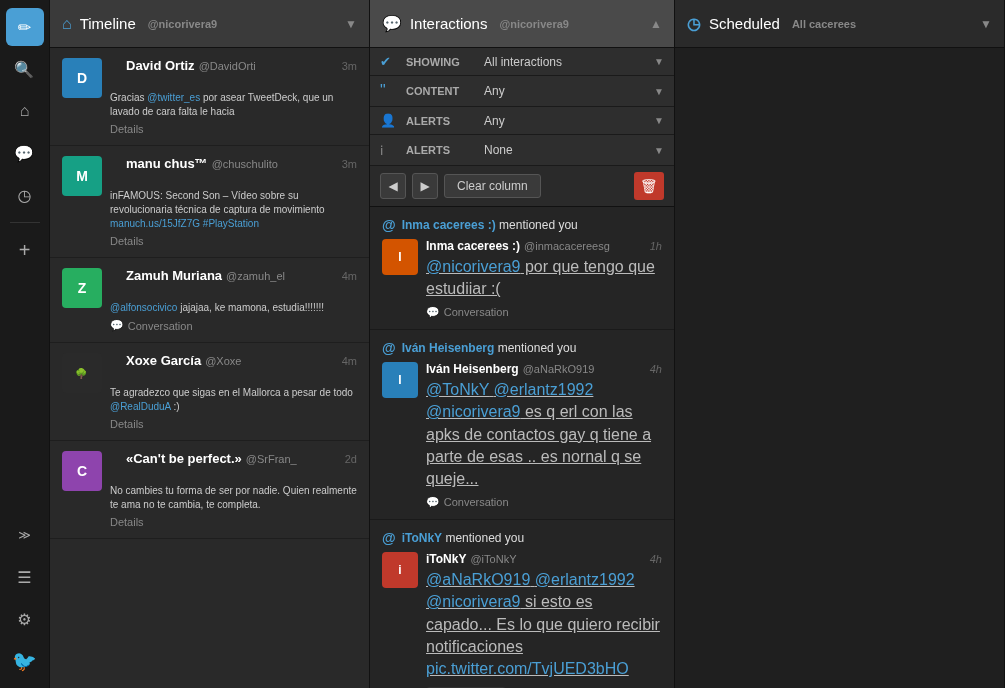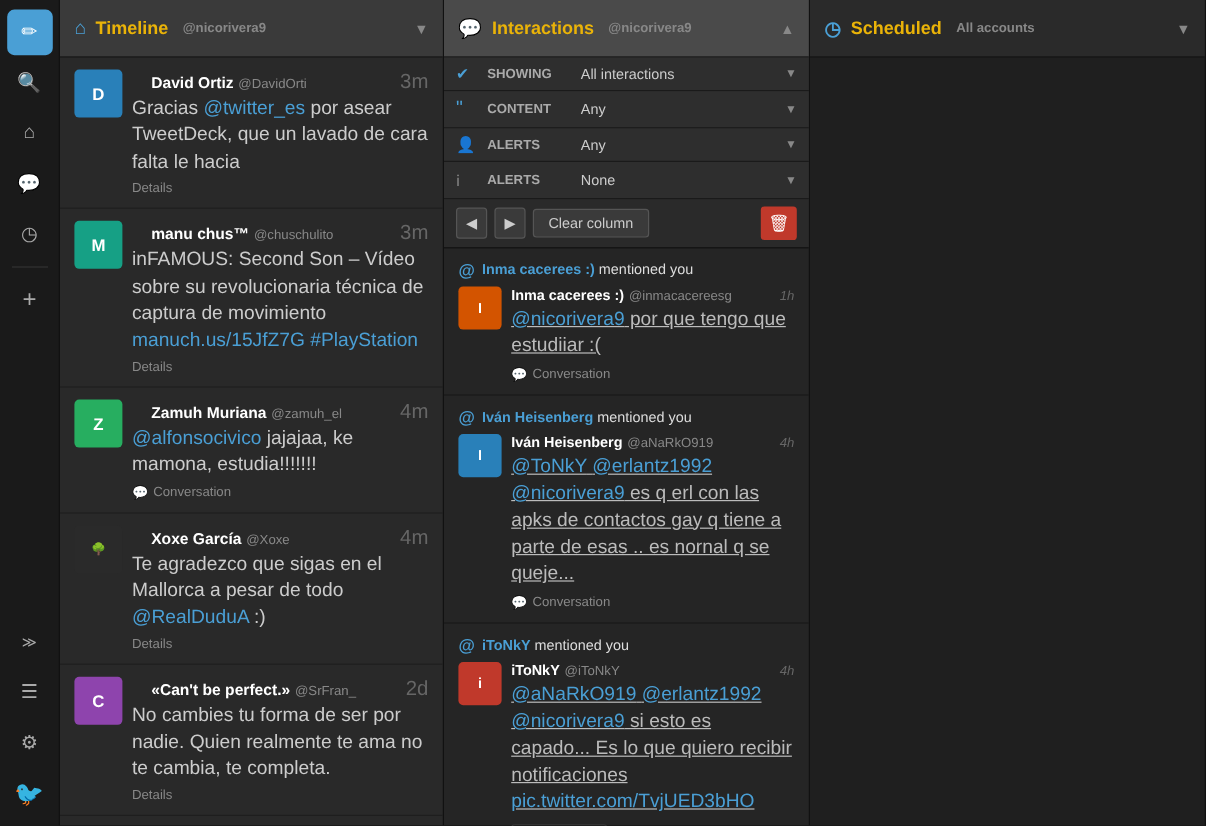--- a/index.html
+++ b/index.html
@@ -87,21 +87,21 @@
       align-items: center;
       gap: 8px;
       font-size: 15px;
       font-weight: bold;
       color: #fff;
     }
     .column-header-left .col-icon {
       font-size: 16px;
       color: #4a9fd5;
     }
-    .col-title { color: #eab308; font-size: 15px; font-weight: bold; }
+    .col-title { color: #ffffff; font-size: 15px; font-weight: normal; }
     .col-subtitle { color: #888; font-size: 11px; margin-left: 4px; }
     .col-arrow { color: #888; font-size: 12px; cursor: pointer; }
 
     
     .tweet-list {
       flex: 1;
       overflow-y: auto;
       overflow-x: hidden;
     }
     .tweet-list::-webkit-scrollbar { width: 4px; }
@@ -124,22 +124,22 @@
       align-items: center;
       justify-content: center;
       font-size: 18px;
       color: #888;
       overflow: hidden;
     }
     .tweet-content { flex: 1; }
     .tweet-header { display: flex; align-items: baseline; gap: 4px; flex-wrap: wrap; }
     .tweet-name { color: #fff; font-weight: bold; font-size: 13px; padding-left: 16px; }
     .tweet-handle { color: #888; font-size: 11px; }
-    .tweet-time { color: #666; font-size: 17px; margin-left: auto; }
-    .tweet-text { color: #ccc; font-size: 16px; margin-top: 2px; line-height: 1.4; }
+    .tweet-time { color: #666; font-size: 11px; margin-left: auto; }
+    .tweet-text { color: #ccc; font-size: 10px; margin-top: 18px; line-height: 1.4; }
     .tweet-link { color: #4a9fd5; text-decoration: none; }
     .tweet-details { color: #888; font-size: 11px; margin-top: 4px; }
     .tweet-retweet-bar {
       padding: 5px 12px;
       color: #888;
       font-size: 11px;
       border-bottom: 1px solid #1e1e1e;
       background: #252525;
     }
     .tweet-conversation {
@@ -525,21 +525,21 @@
       </div>
 
     </div>
   </div>
 
   <div class="column scheduled-column">
     <div class="column-header scheduled-header">
       <div class="column-header-left">
         <span class="col-icon">◷</span>
         <span class="col-title">Scheduled</span>
-        <span class="col-subtitle">All accounts</span>
+        <span class="col-subtitle">All cacerees</span>
       </div>
       <span class="col-arrow">▼</span>
     </div>
     <div class="tweet-list">
       
     </div>
   </div>
 
 </div>
 

